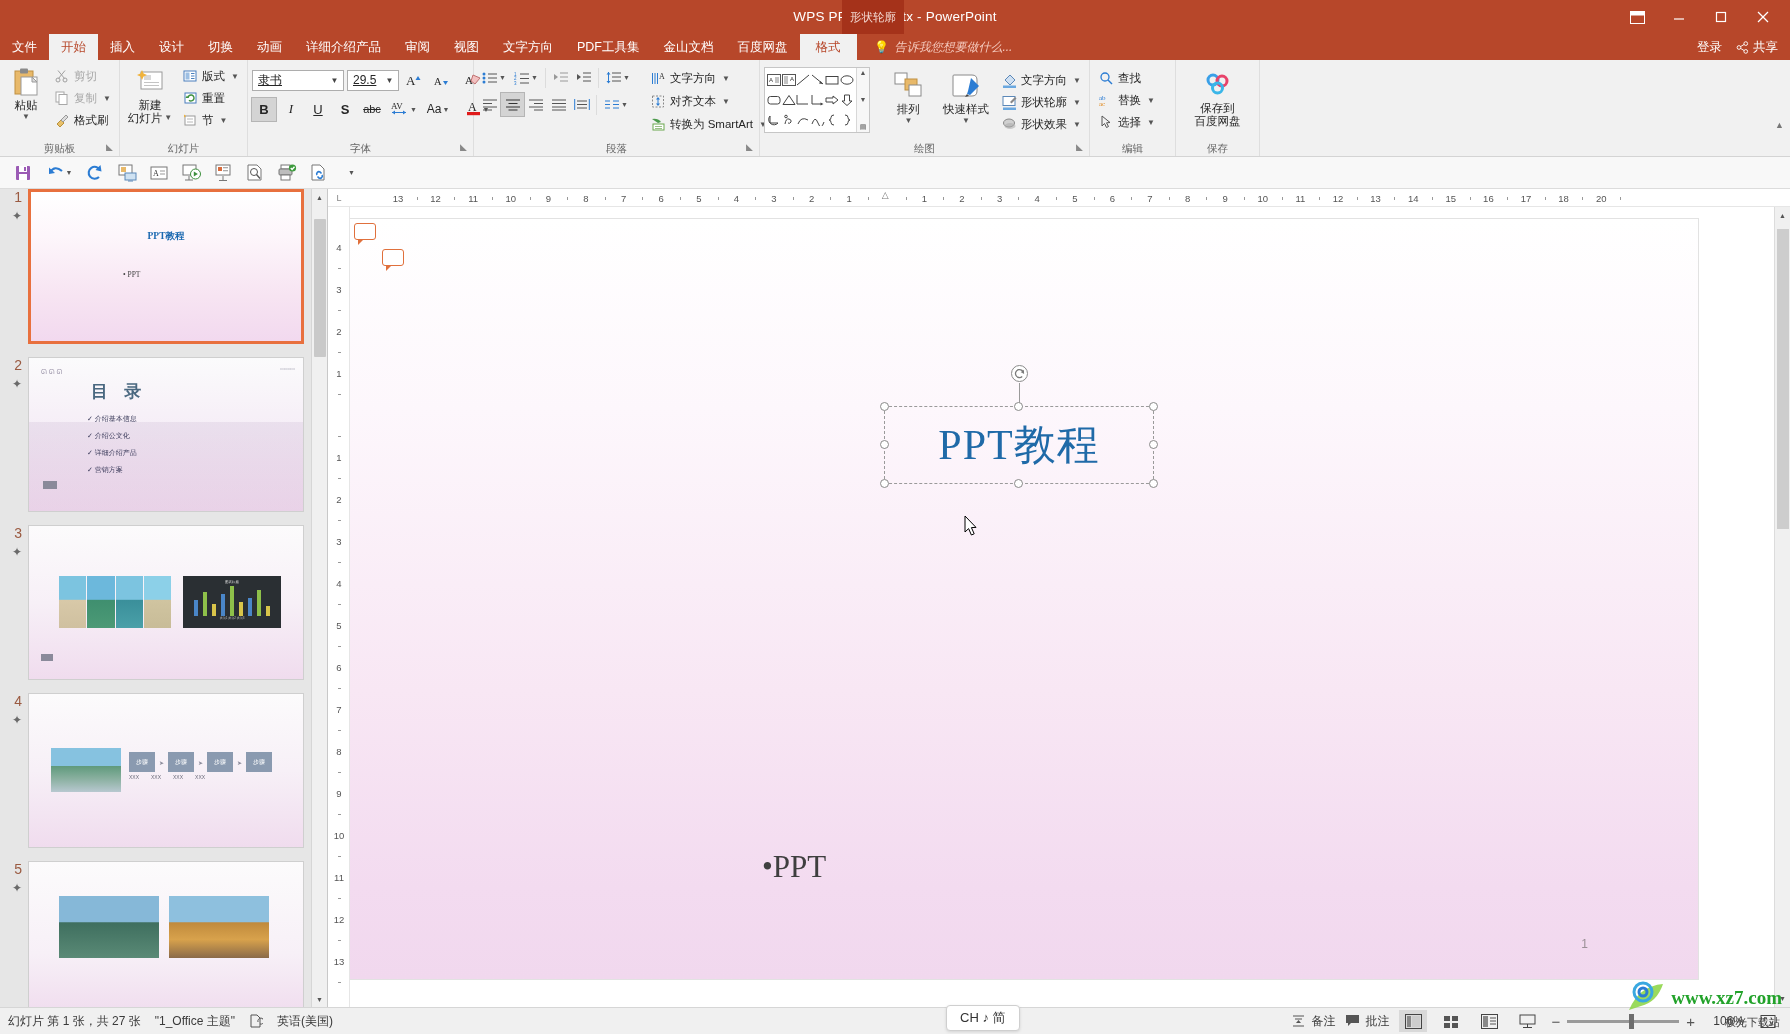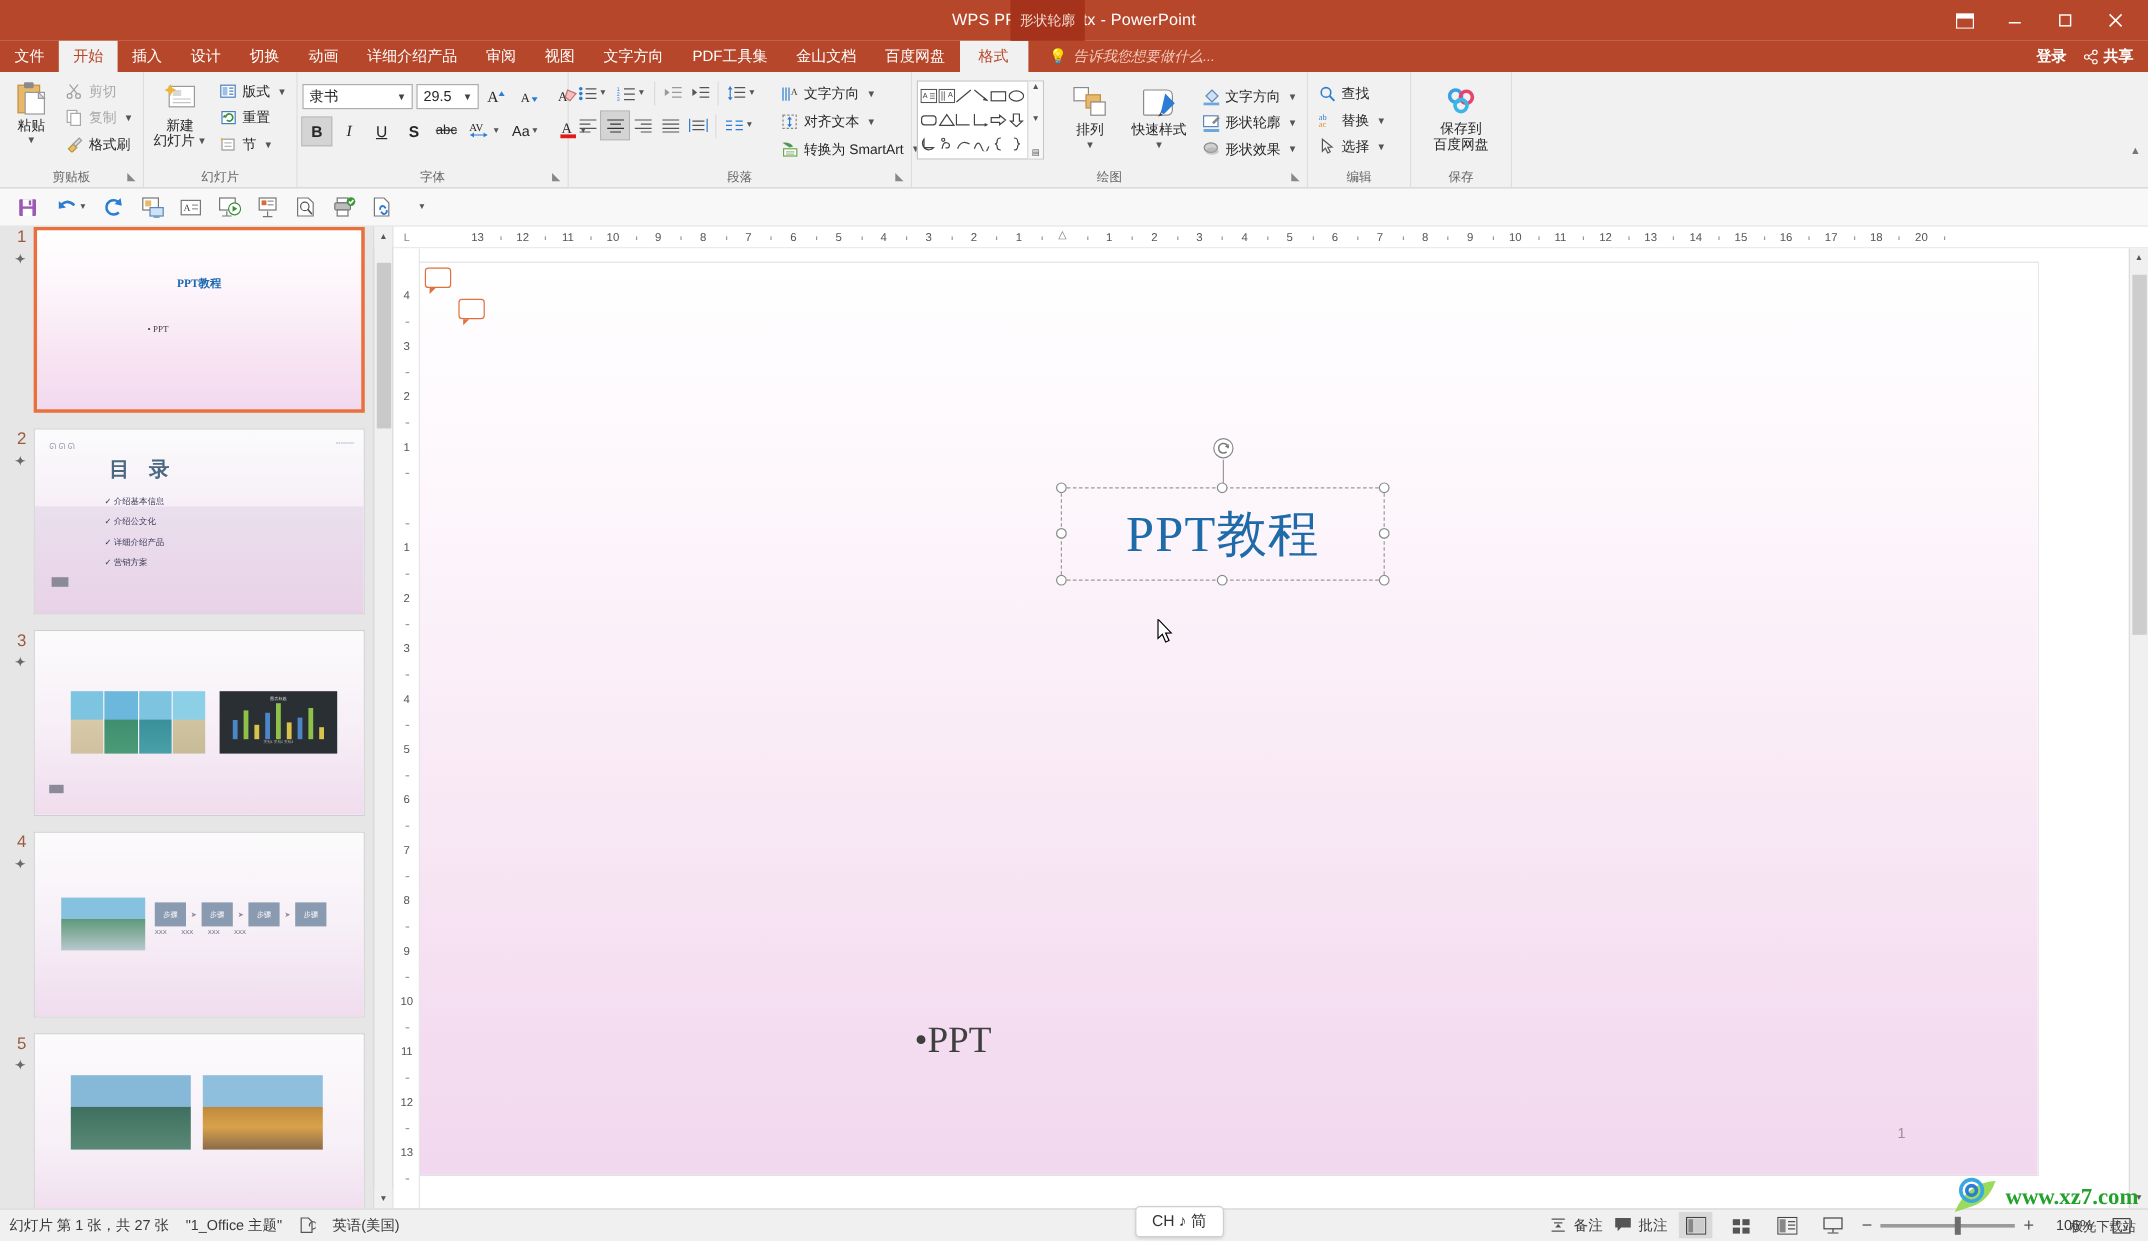--- a/index.html
+++ b/index.html
@@ -43,21 +43,21 @@
   }
   .tab.active { background: #f1f1f1; color: #b7472a; }
   .tab.ctx { background: #a5321a; color: #fff; padding: 0 16px; }
   .tab.ctx.active { background: #f1f1f1; color: #b7472a; }
   .tellme {
     display: flex; align-items: center; gap: 5px; color: #f4c9bd;
     font-size: 12px; margin-left: 10px; padding: 0 8px; font-style: italic;
   }
   .tellme .bulb { font-style: normal; font-size: 12px; }
   .tabbar-right { margin-left: auto; display: flex; align-items: center; gap: 14px; padding-right: 12px; color: #fff; font-size: 12.5px; }
-  .tabbar-right span { display: flex; align-items: center; gap: 4px; font-weight: bold; }
+  .tabbar-right span { display: flex; align-items: center; gap: 4px; }
 
   
   .ribbon {
     height: 97px; background: #f1f1f1; border-bottom: 1px solid #d4d4d4;
     display: flex; flex: none; position: relative; align-items: stretch;
   }
   .rgroup {
     display: flex; flex-direction: column; position: relative;
     border-right: 1px solid #dedede; padding: 3px 4px 0 4px;
   }
@@ -90,21 +90,21 @@
   .icon16 { width: 16px; height: 16px; display: inline-flex; align-items: center; justify-content: center; flex: none; }
 
   .vcol { display: flex; flex-direction: column; justify-content: flex-start; }
 
   
   .fontrow { display: flex; align-items: center; gap: 3px; height: 26px; }
   .combo {
     height: 21px; border: 1px solid #adadad; background: #fff; display: flex;
     align-items: center; padding: 0 2px 0 5px; font-size: 12px; color: #262626;
   }
-  .combo .cv { flex: 1; white-space: nowrap; overflow: hidden; }
+  .combo .cv { flex: 1; white-space: nowrap; overflow: hidden; text-decoration: underline; }
   .combo .cbtn { width: 13px; text-align: center; font-size: 8px; color: #444; }
   .fontname { width: 92px; }
   .fontsize { width: 52px; }
   .fbtn {
     width: 24px; height: 23px; display: flex; align-items: center; justify-content: center;
     font-size: 13px; color: #262626; cursor: default;
   }
   .fbtn.on { background: #d4d4d4; outline: 1px solid #b5b5b5; }
   .fbtn b { font-weight: 700; }
   .fbtn i { font-style: italic; font-family: "Liberation Serif", serif; }

